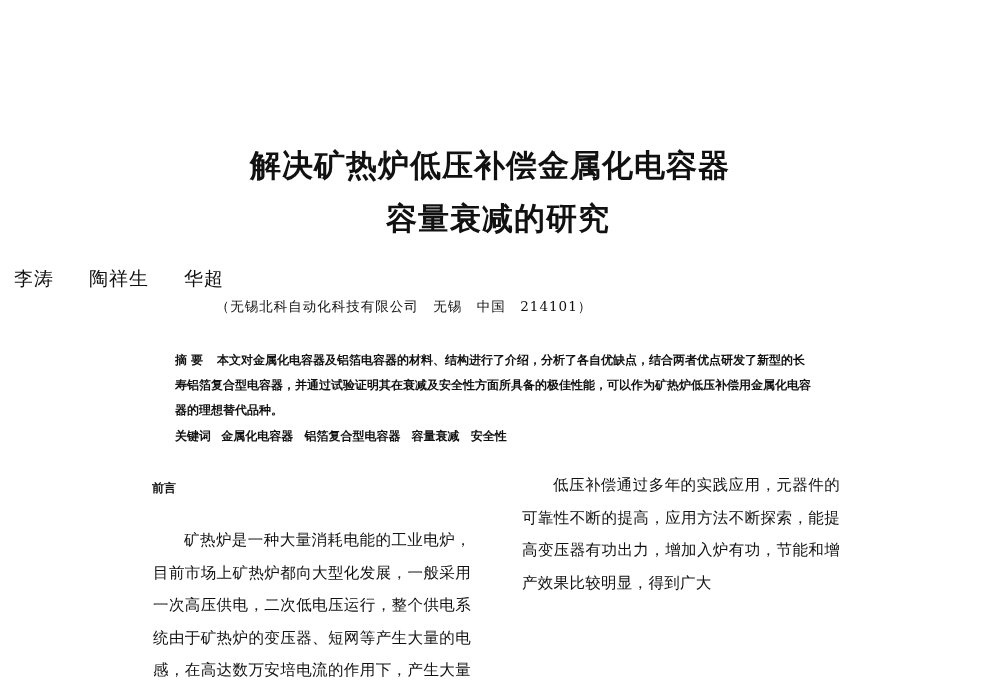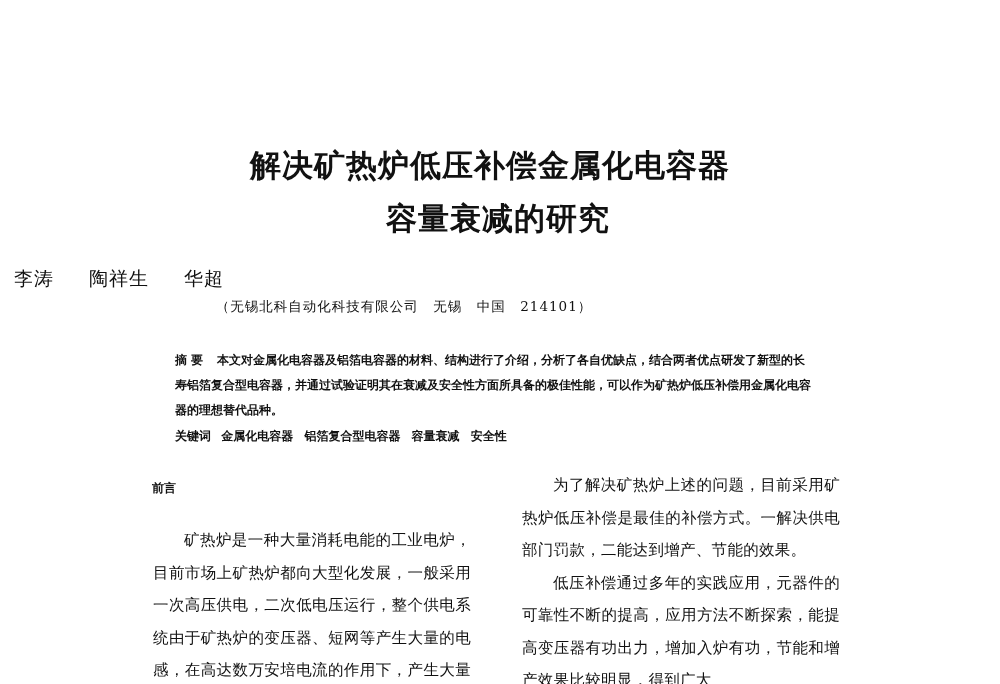--- a/index.html
+++ b/index.html
@@ -99,17 +99,16 @@
     <span class="kw">安全性</span>
   </div>
 
   <div class="section-heading">前言</div>
 
   <div class="col left">
     <p>矿热炉是一种大量消耗电能的工业电炉，目前市场上矿热炉都向大型化发展，一般采用一次高压供电，二次低电压运行，整个供电系统由于矿热炉的变压器、短网等产生大量的电感，在高达数万安培电流的作用下，产生大量的无功功率，造成电</p>
   </div>
 
   <div class="col right">
-    <p>为了解决矿热炉上述的问题，目前采用矿热炉低压补偿是最佳的补偿方式。一解决供电部门罚款，二能达到增产、节能的效果。</p>
     <p>低压补偿通过多年的实践应用，元器件的可靠性不断的提高，应用方法不断探索，能提高变压器有功出力，增加入炉有功，节能和增产效果比较明显，得到广大</p>
   </div>
 
 </div>
 
 </body></html>

